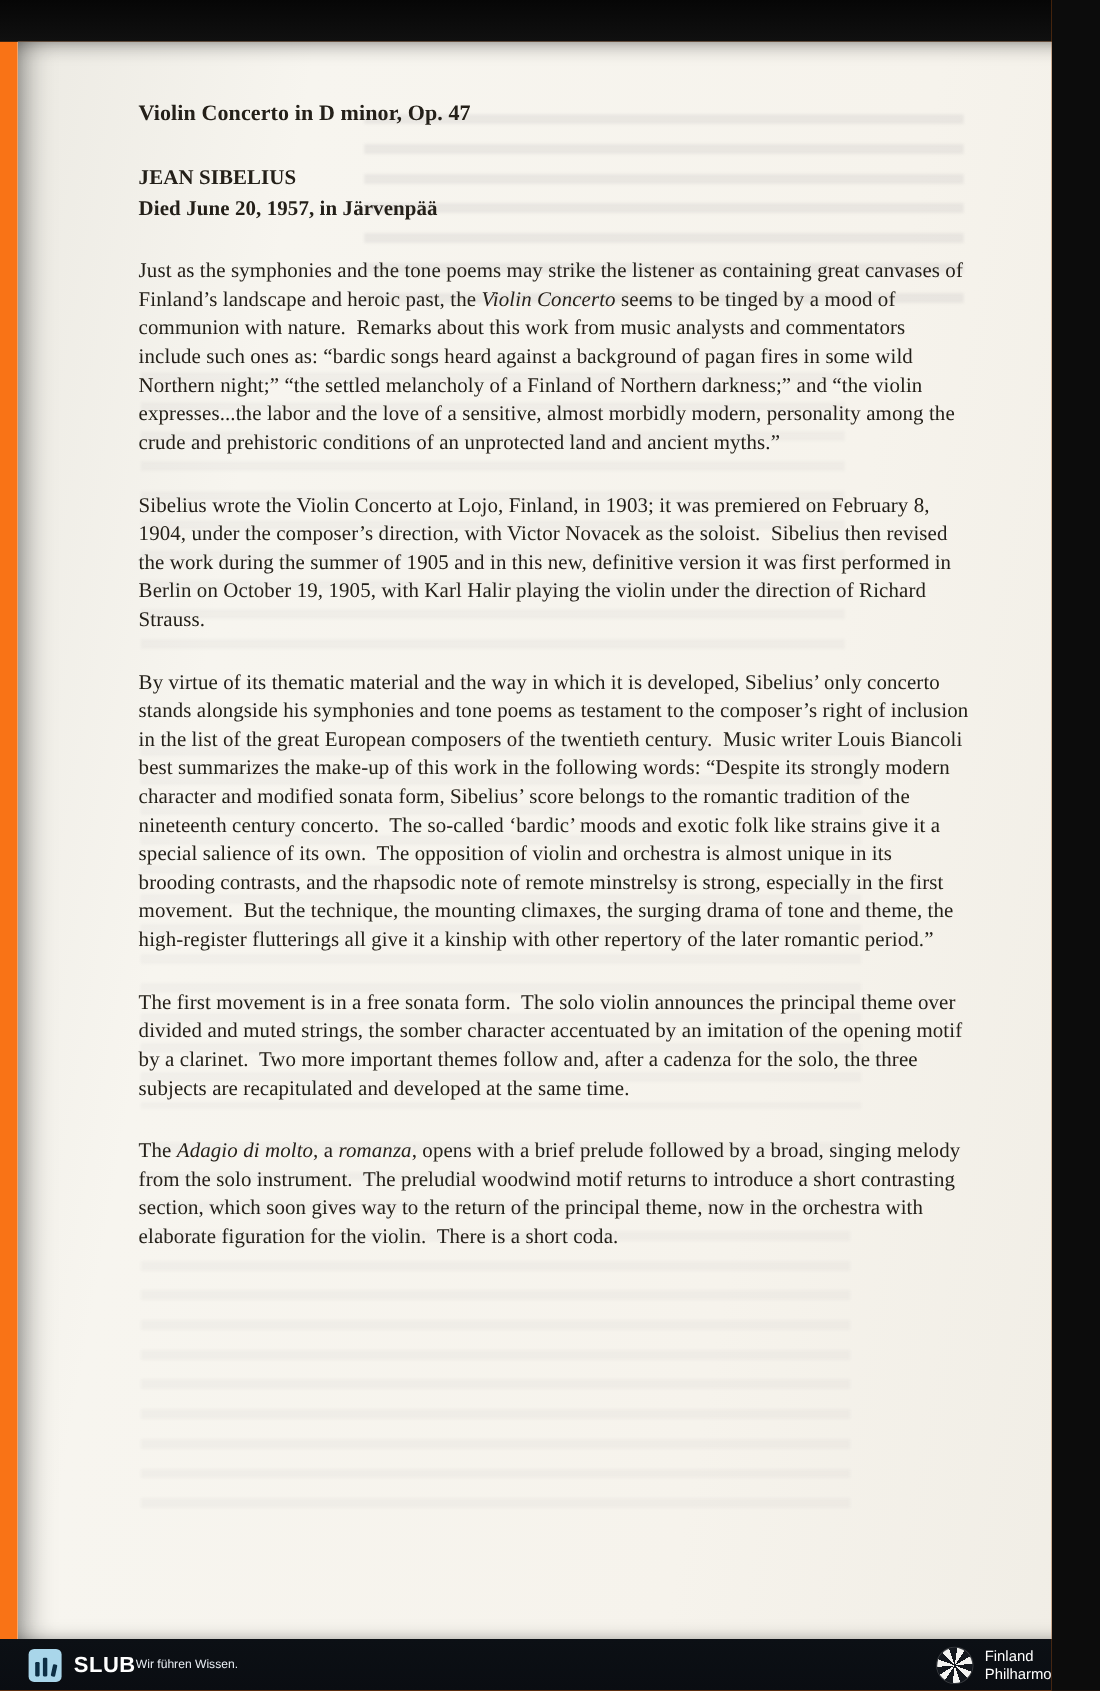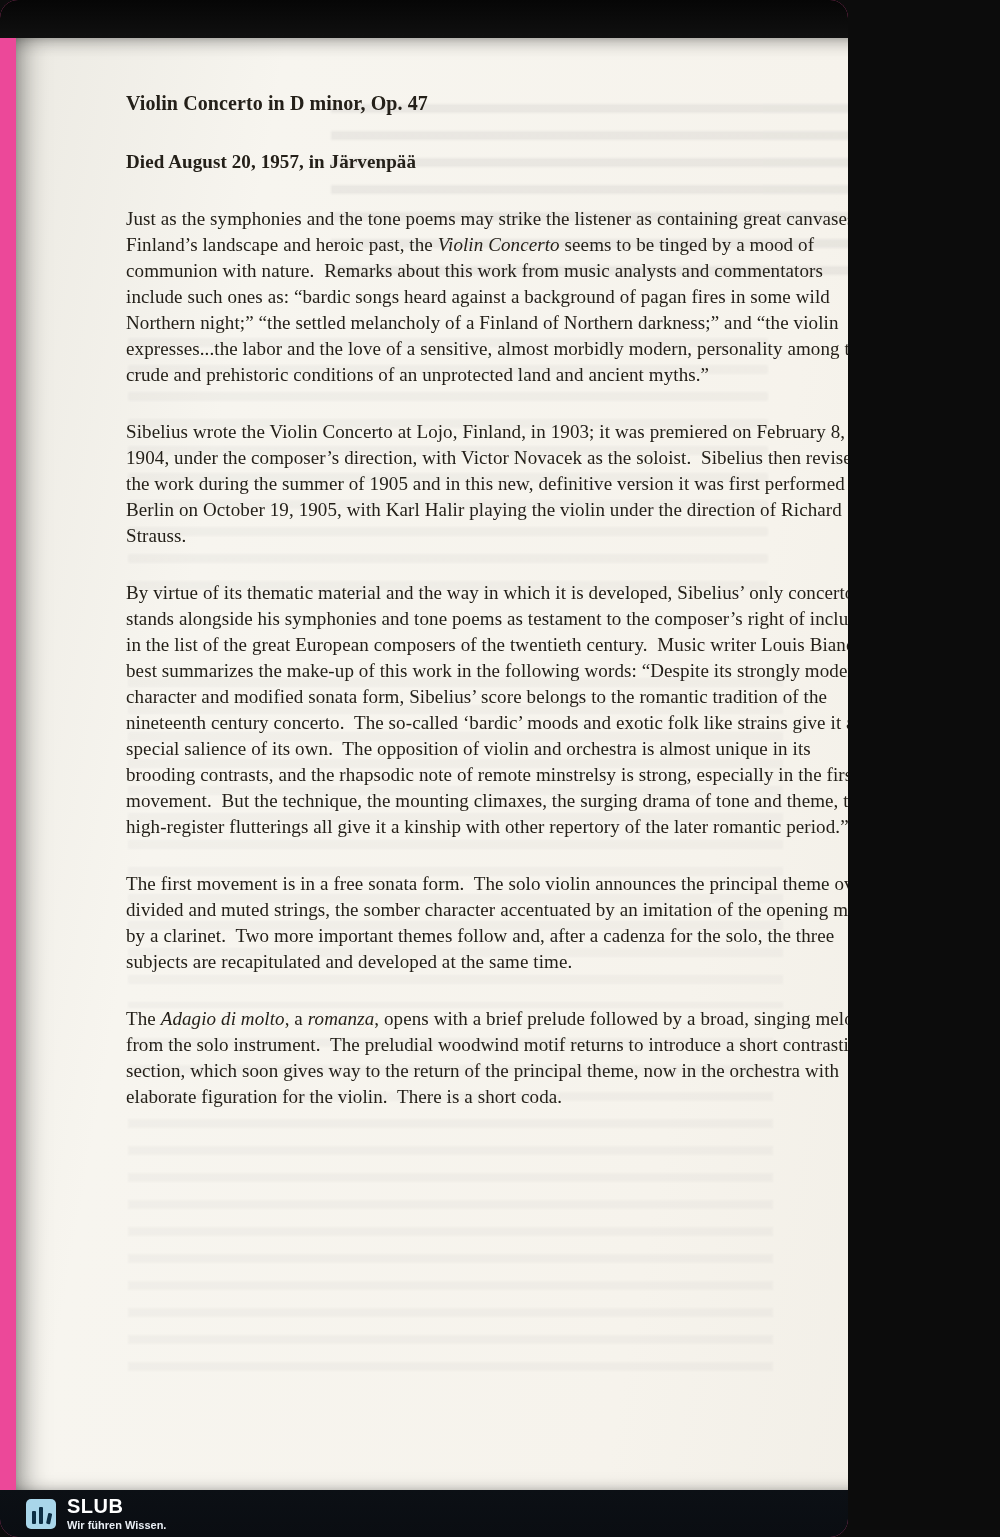--- a/index.html
+++ b/index.html
@@ -1,18 +1,18 @@
 <!DOCTYPE html>
 <html><head>
 <meta charset="utf-8">
 <style>
   html,body { margin:0; padding:0; background:#0c0c0c; }
   .screen {
-    position:relative; width:848px; height:1537px; overflow:hidden;
-    background:#ec4899; font-family:"Liberation Serif", serif;border-radius:18px;
+    position:relative; width:956px; height:1537px; overflow:hidden;
+    background:#f97316; font-family:"Liberation Serif", serif;
   }
   .top-edge {
     position:absolute; top:0; left:0; width:1000px; height:38px;
     background:linear-gradient(180deg,#060606,#101010);
   }
   .page {
     position:absolute; left:16px; top:38px; width:982px; height:1452px;
     background:linear-gradient(100deg,#eceae3 0%,#f7f5ef 22%,#f6f3ec 68%,#f0ede5 100%);
     box-shadow:
       inset 20px 0 30px -18px rgba(0,0,0,0.55),
@@ -53,23 +53,23 @@
   .slub-block { display:flex; align-items:center; gap:11px; }
   .slub-icon {
     width:30px; height:30px; border-radius:5px; background:#a9d6ea;
     display:flex; align-items:flex-end; justify-content:center;
     gap:3px; padding-bottom:5px; box-sizing:border-box;
   }
   .slub-icon i { display:block; width:4px; background:#0c2e44; border-radius:1px; }
   .slub-icon i:nth-child(1){ height:13px; }
   .slub-icon i:nth-child(2){ height:17px; }
   .slub-icon i:nth-child(3){ height:11px; transform:rotate(12deg); transform-origin:bottom; }
-  .slub-text { display:flex; flex-direction:column; justify-content:center; }
+  .slub-text { display:flex; justify-content:center; }
   .slub-name { color:#ffffff; font-size:20px; font-weight:bold; letter-spacing:0.5px; line-height:20px; }
-  .slub-tagline { color:#e9eef4; font-size:11px; line-height:13px; margin-top:3px;font-weight:bold; }
+  .slub-tagline { color:#e9eef4; font-size:11px; line-height:13px; margin-top:3px; }
 
   .partner-block { display:flex; align-items:center; gap:11px; }
   .phil-logo {
     width:32px; height:32px; border-radius:50%;
     background:repeating-conic-gradient(from 8deg, #f4f4f2 0deg 25deg, #14181e 25deg 51.4deg);
     box-shadow:0 0 0 1px rgba(255,255,255,0.18);
   }
   .partner-text { color:#ffffff; font-size:13.5px; line-height:16px; font-weight:500; }
 </style>
 </head>
@@ -82,21 +82,22 @@
   <div class="page">
     <div class="ghost ghost-1"></div>
     <div class="ghost ghost-2"></div>
     <div class="ghost ghost-3"></div>
     <div class="ghost ghost-4"></div>
 
     <div class="content">
       <h1 class="work-title">Violin Concerto in D minor, Op. 47</h1>
 
       <div class="composer-block">
-        <div>Died August 20, 1957, in Järvenpää</div>
+        <div>JEAN SIBELIUS</div>
+        <div>Died June 20, 1957, in Järvenpää</div>
       </div>
 
       <p><span>Just as the symphonies and the tone poems may strike the listener as containing great canvases of Finland’s landscape and heroic past, the </span><span class="it">Violin Concerto</span><span> seems to be tinged by a mood of communion with nature.  Remarks about this work from music analysts and commentators include such ones as: “bardic songs heard against a background of pagan fires in some wild Northern night;” “the settled melancholy of a Finland of Northern darkness;” and “the violin expresses...the labor and the love of a sensitive, almost morbidly modern, personality among the crude and prehistoric conditions of an unprotected land and ancient myths.”</span></p>
       <p><span>Sibelius wrote the Violin Concerto at Lojo, Finland, in 1903; it was premiered on February 8, 1904, under the composer’s direction, with Victor Novacek as the soloist.  Sibelius then revised the work during the summer of 1905 and in this new, definitive version it was first performed in Berlin on October 19, 1905, with Karl Halir playing the violin under the direction of Richard Strauss.</span></p>
       <p><span>By virtue of its thematic material and the way in which it is developed, Sibelius’ only concerto stands alongside his symphonies and tone poems as testament to the composer’s right of inclusion in the list of the great European composers of the twentieth century.  Music writer Louis Biancoli best summarizes the make-up of this work in the following words: “Despite its strongly modern character and modified sonata form, Sibelius’ score belongs to the romantic tradition of the nineteenth century concerto.  The so-called ‘bardic’ moods and exotic folk like strains give it a special salience of its own.  The opposition of violin and orchestra is almost unique in its brooding contrasts, and the rhapsodic note of remote minstrelsy is strong, especially in the first movement.  But the technique, the mounting climaxes, the surging drama of tone and theme, the high-register flutterings all give it a kinship with other repertory of the later romantic period.”</span></p>
       <p><span>The first movement is in a free sonata form.  The solo violin announces the principal theme over divided and muted strings, the somber character accentuated by an imitation of the opening motif by a clarinet.  Two more important themes follow and, after a cadenza for the solo, the three subjects are recapitulated and developed at the same time.</span></p>
       <p><span>The </span><span class="it">Adagio di molto</span><span>, a </span><span class="it">romanza</span><span>, opens with a brief prelude followed by a broad, singing melody from the solo instrument.  The preludial woodwind motif returns to introduce a short contrasting section, which soon gives way to the return of the principal theme, now in the orchestra with elaborate figuration for the violin.  There is a short coda.</span></p>
     </div>
   </div>
 

